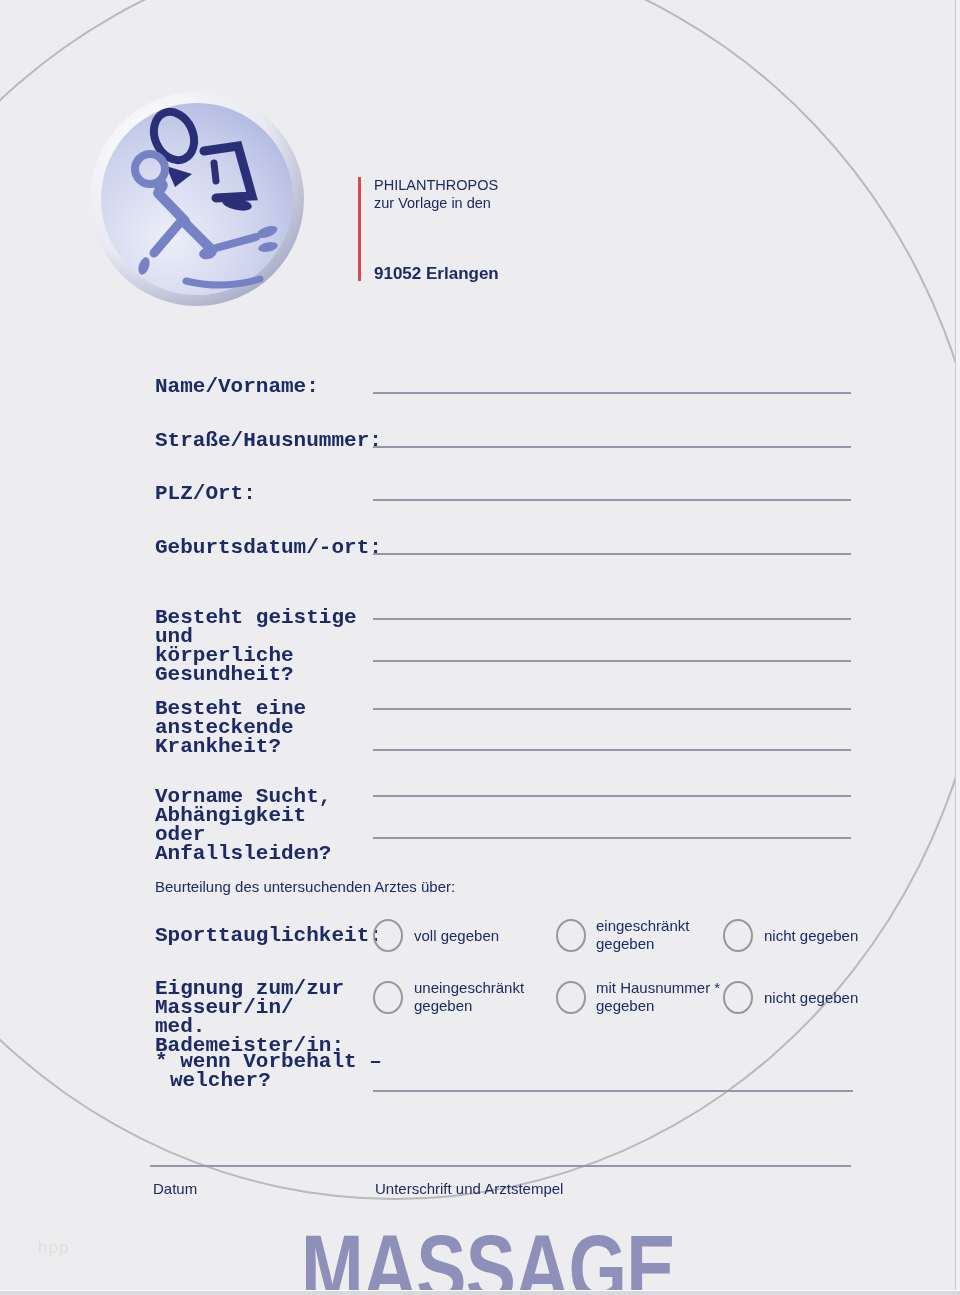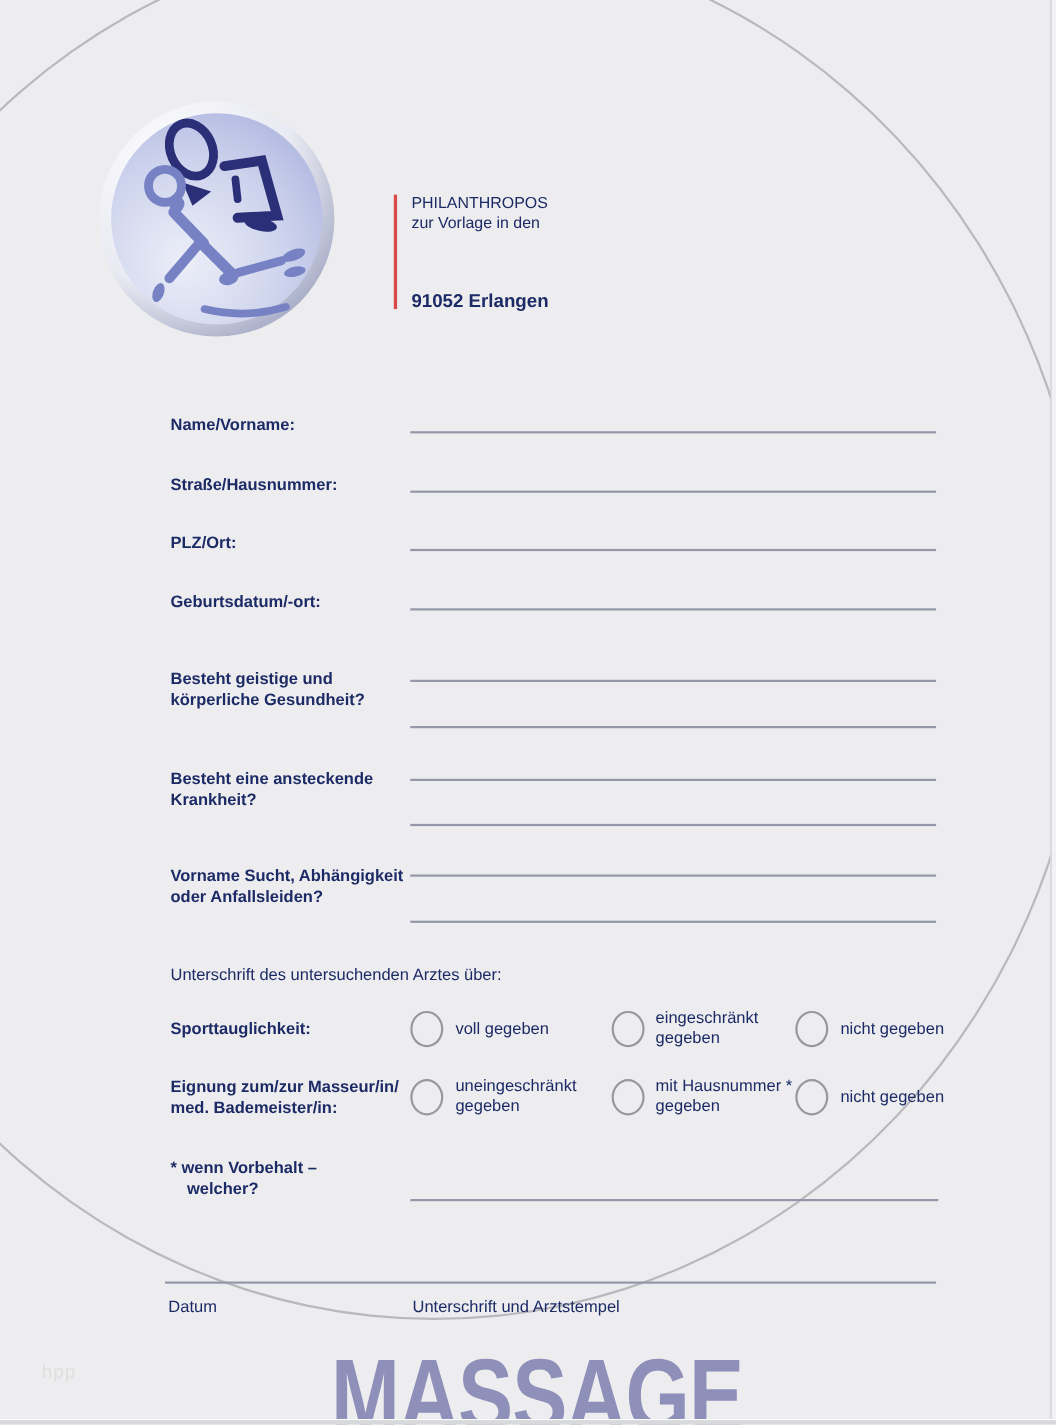--- a/index.html
+++ b/index.html
@@ -35,21 +35,21 @@
 
   
   .logo{ left:88px; top:90px; width:218px; height:218px; }
   .title{ left:297px; top:84px; font-size:27px; line-height:28px; font-weight:bold; color:#cf564e; }
   .title .l2{ margin-left:58px; }
   .red-rule{ left:358px; top:177px; width:3px; height:104px; background:#d84a4a; }
   .address{ left:374px; top:176px; font-size:14.5px; line-height:18px; color:#1c2a66; }
   .address-city{ left:374px; top:264px; font-size:17px; font-weight:bold; }
 
   
-  .lbl{ font-size:15px; font-weight:bold; line-height:19px; }
+  .lbl{ font-size:21px; font-weight:bold; line-height:19px;font-family:Liberation Mono, monospace; }
   .txt{ font-size:14.5px; line-height:18px; }
 
   
   .rule{ position:absolute; height:2px; background:#9397a8; z-index:2; }
 
   
   .circle{
     position:absolute; width:30px; height:33px;
     border:2px solid #97979d; border-radius:50%;
     background:transparent; z-index:2;
@@ -150,21 +150,21 @@
   <div class="rule" style="left:373px; top:708px; width:478px;"></div>
   <div class="rule" style="left:373px; top:749px; width:478px;"></div>
 
   <div class="abs lbl" style="left:155px; top:787px; width:230px;">
     <div>Vorname Sucht, Abhängigkeit</div>
     <div>oder Anfallsleiden?</div>
   </div>
   <div class="rule" style="left:373px; top:795px; width:478px;"></div>
   <div class="rule" style="left:373px; top:837px; width:478px;"></div>
 
-  <div class="abs txt" style="left:155px; top:878px; font-size:15px;">Unterschrift des untersuchenden Arztes über:</div>
+  <div class="abs txt" style="left:155px; top:878px; font-size:15px;">Beurteilung des untersuchenden Arztes über:</div>
 
   <div class="abs lbl" style="left:155px; top:926px;">Sporttauglichkeit:</div>
 
   <div class="circle" style="left:373px; top:919px;"></div>
   <div class="opt" style="left:414px; top:927px;">
     <div>voll gegeben</div>
   </div>
 
   <div class="circle" style="left:556px; top:919px;"></div>
   <div class="opt" style="left:596px; top:917px;">

